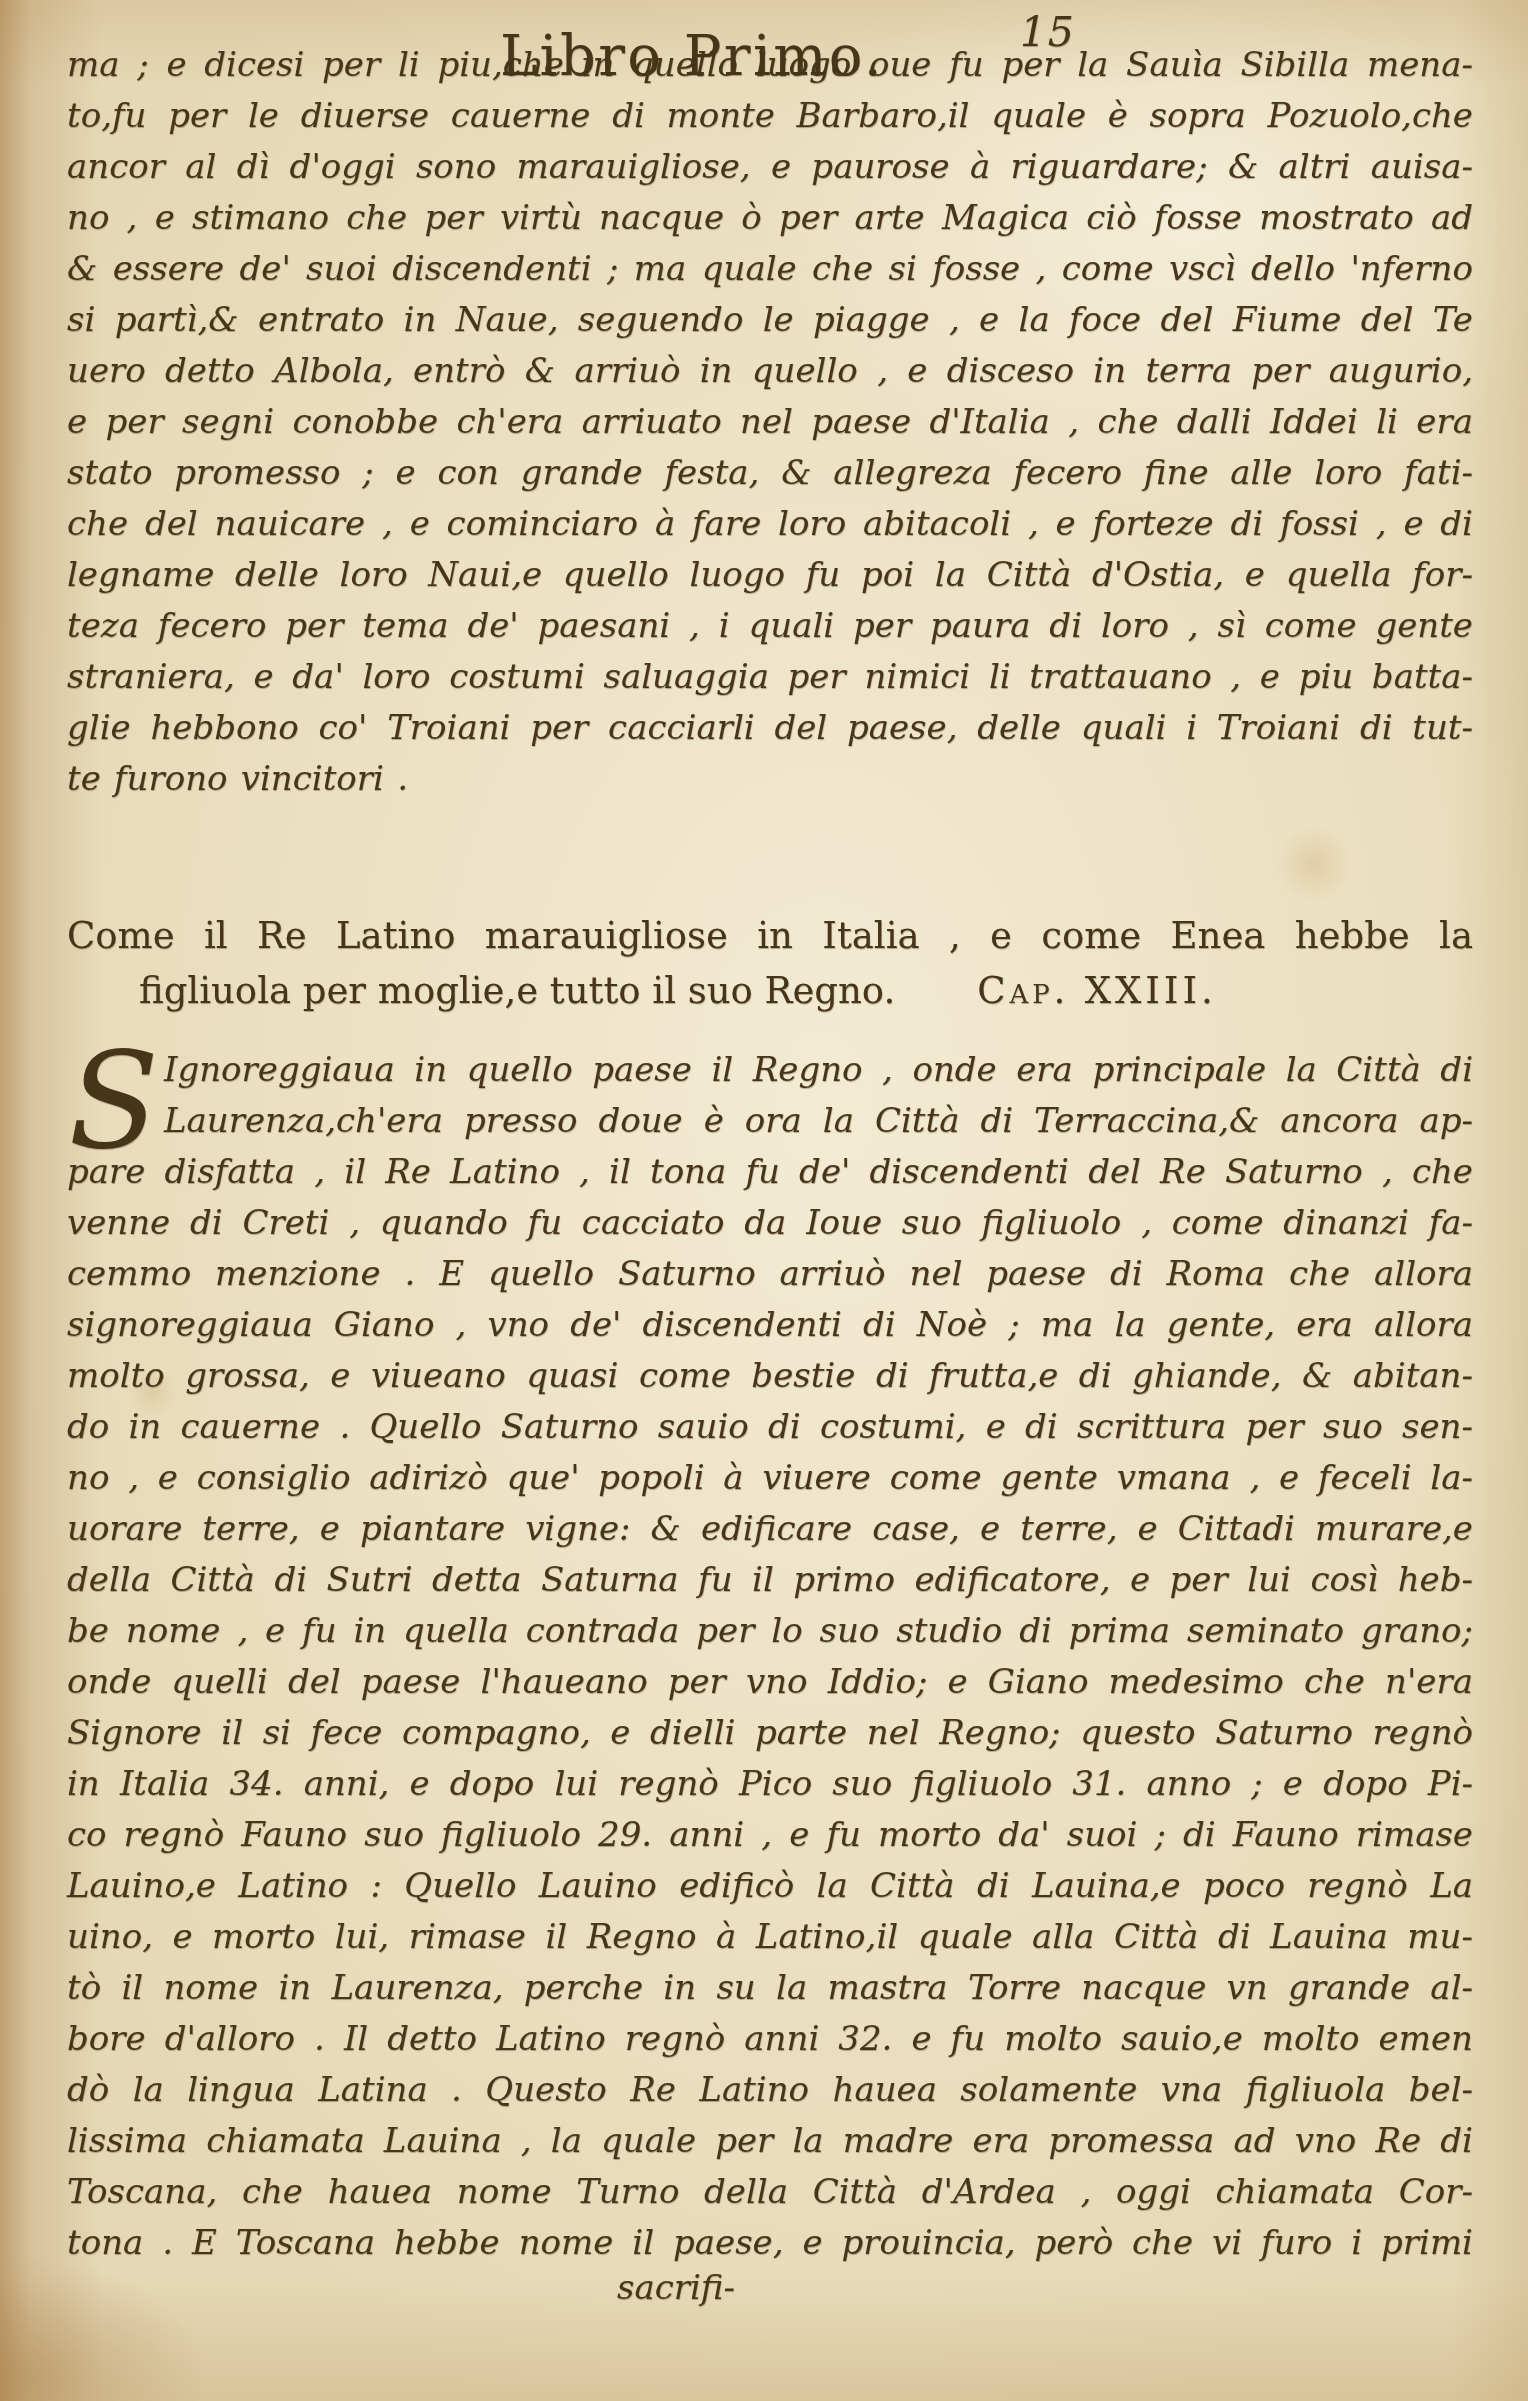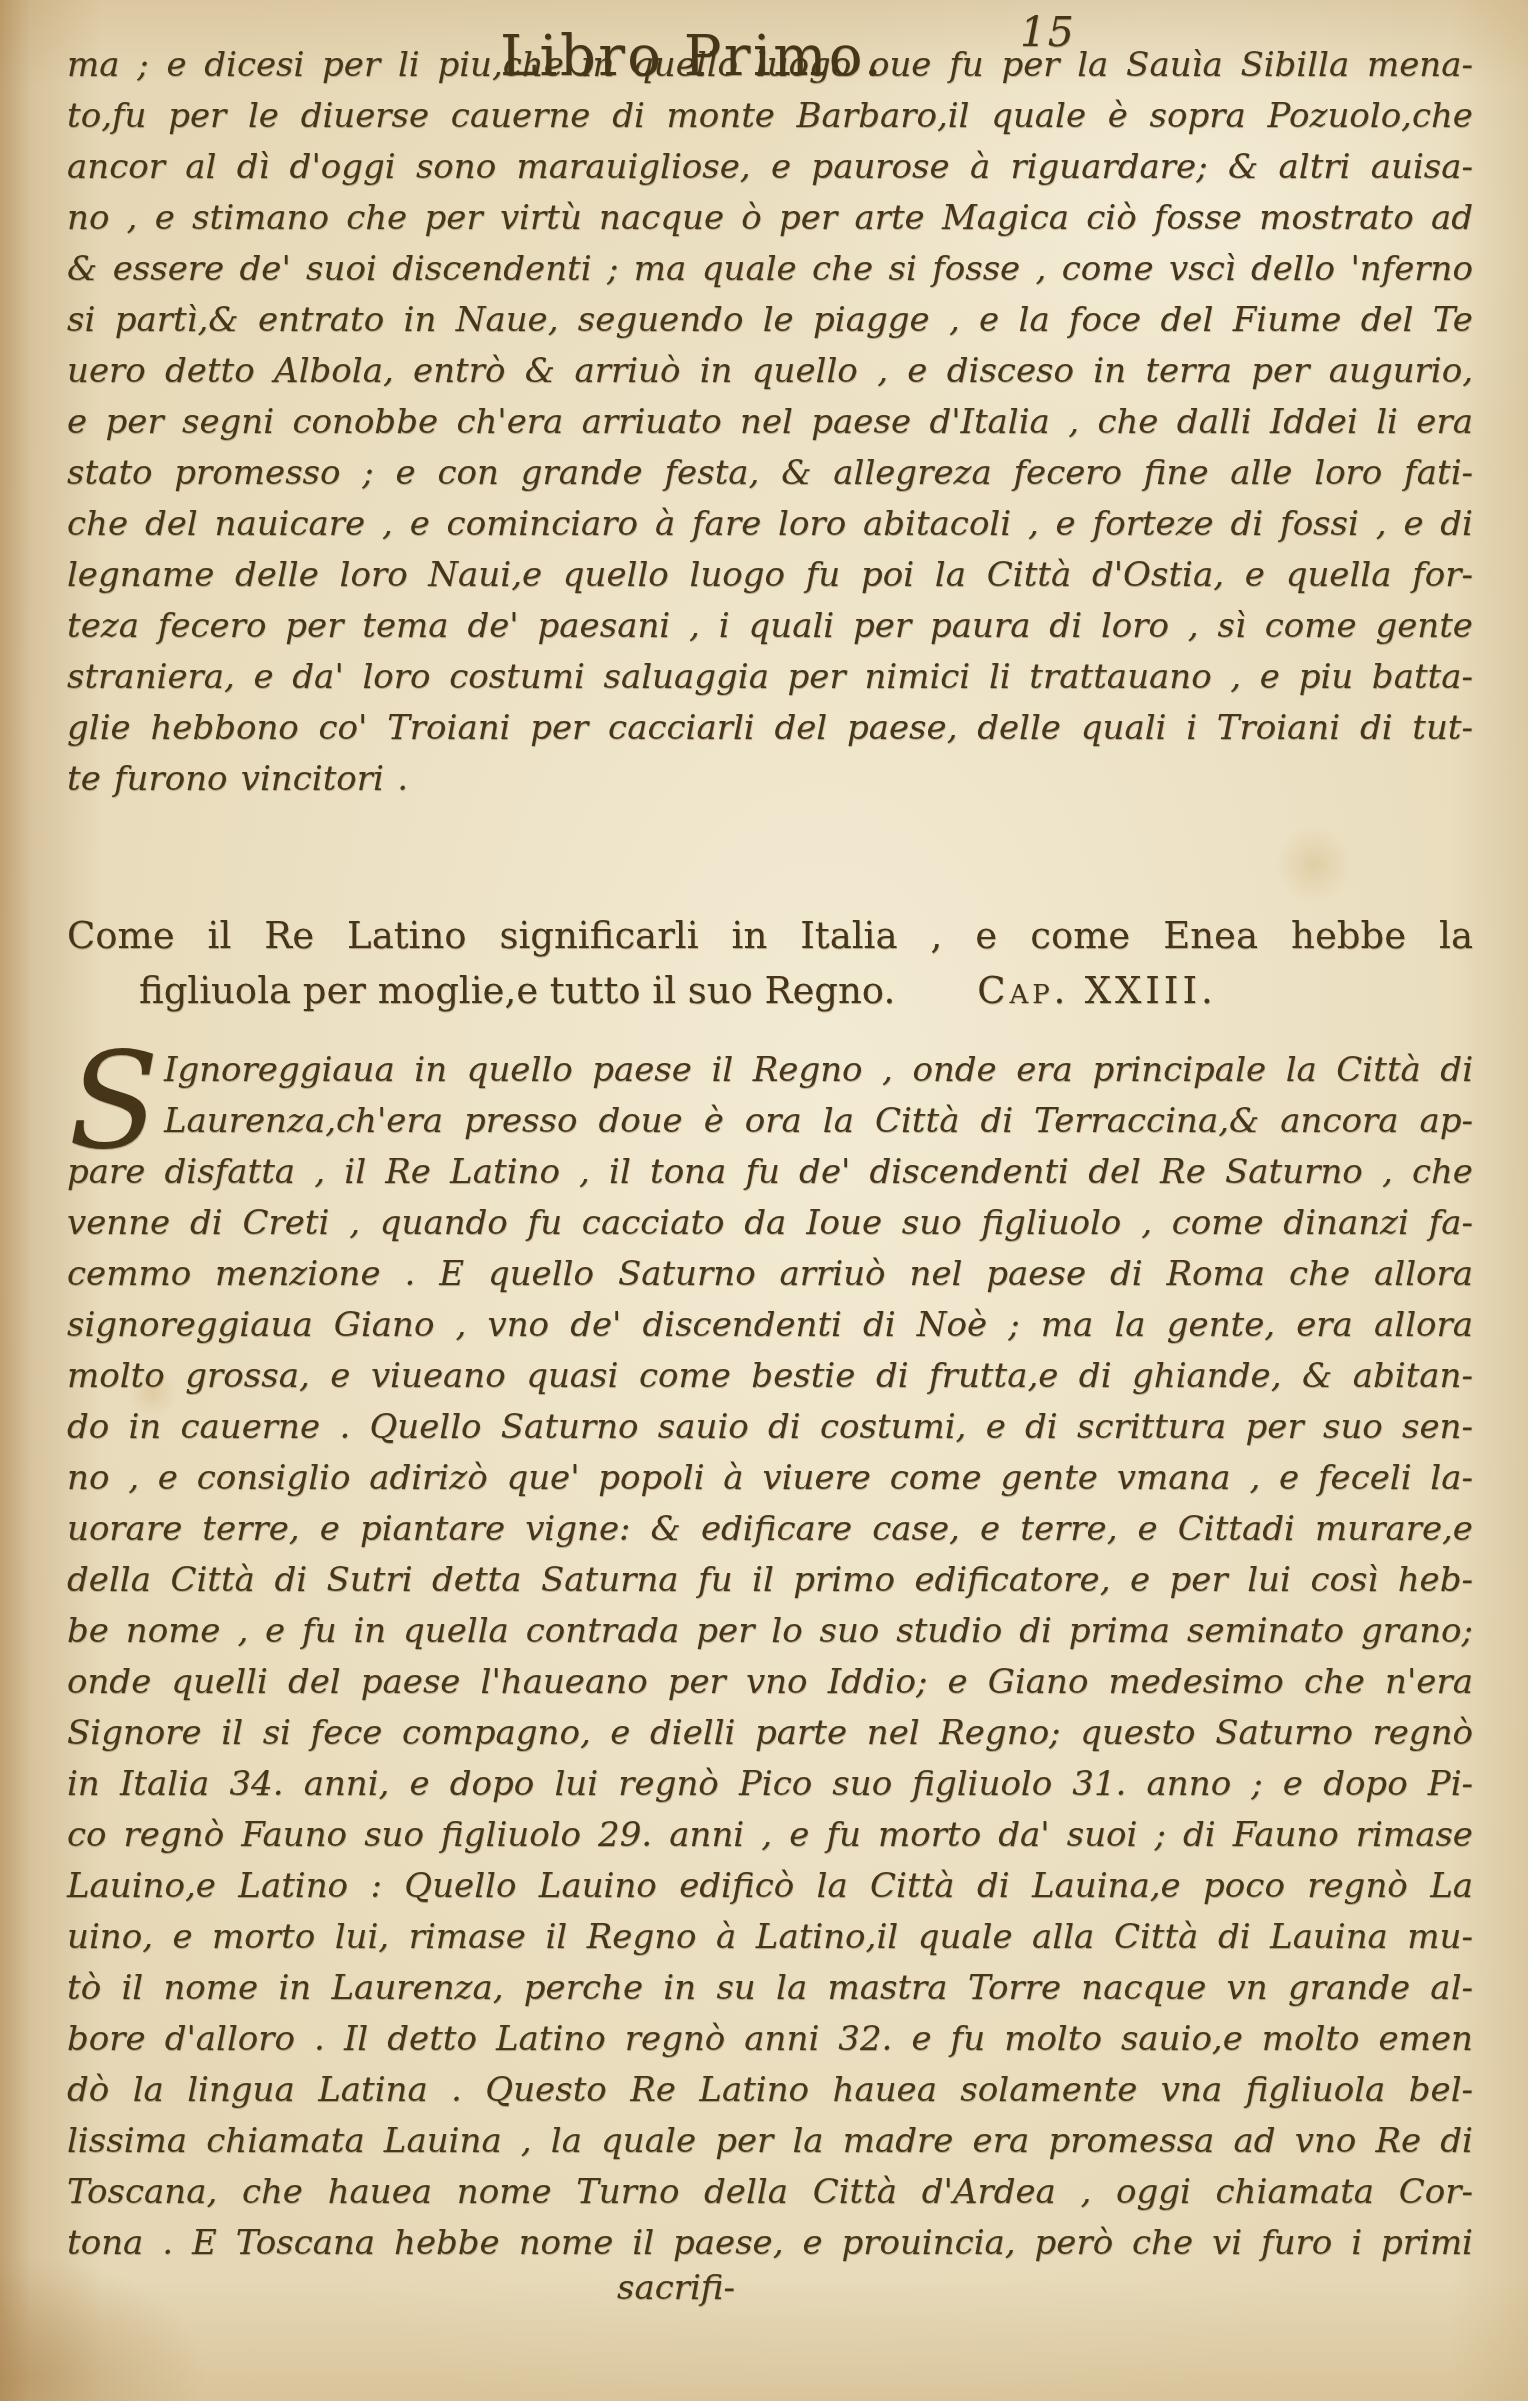--- a/index.html
+++ b/index.html
@@ -89,21 +89,21 @@
       <div class="line">stato promesso ; e con grande festa, &amp; allegreza fecero fine alle loro fati-</div>
       <div class="line">che del nauicare , e cominciaro à fare loro abitacoli , e forteze di fossi , e di</div>
       <div class="line">legname delle loro Naui,e quello luogo fu poi la Città d'Ostia, e quella for-</div>
       <div class="line">teza fecero per tema de' paesani , i quali per paura di loro , sì come gente</div>
       <div class="line">straniera, e da' loro costumi saluaggia per nimici li trattauano , e piu batta-</div>
       <div class="line">glie hebbono co' Troiani per cacciarli del paese, delle quali i Troiani di tut-</div>
       <div class="line">te furono vincitori .</div>
     </div>
 
   <div class="chapter-heading ink">
-    <div class="ch-line1">Come il Re Latino significarli in Italia , e come Enea hebbe la</div>
+    <div class="ch-line1">Come il Re Latino marauigliose in Italia , e come Enea hebbe la</div>
     <div class="ch-line2">
       <span>figliuola per moglie,e tutto il suo Regno.</span><span class="cap-label">Cap. XXIII.</span>
     </div>
   </div>
 
   <div class="para para2 body-italic ink">
     <span class="drop-cap">S</span>
     <div>
         <div class="line indented">Ignoreggiaua in quello paese il Regno , onde era principale la Città di</div>
         <div class="line indented">Laurenza,ch'era presso doue è ora la Città di Terraccina,&amp; ancora ap-</div>

